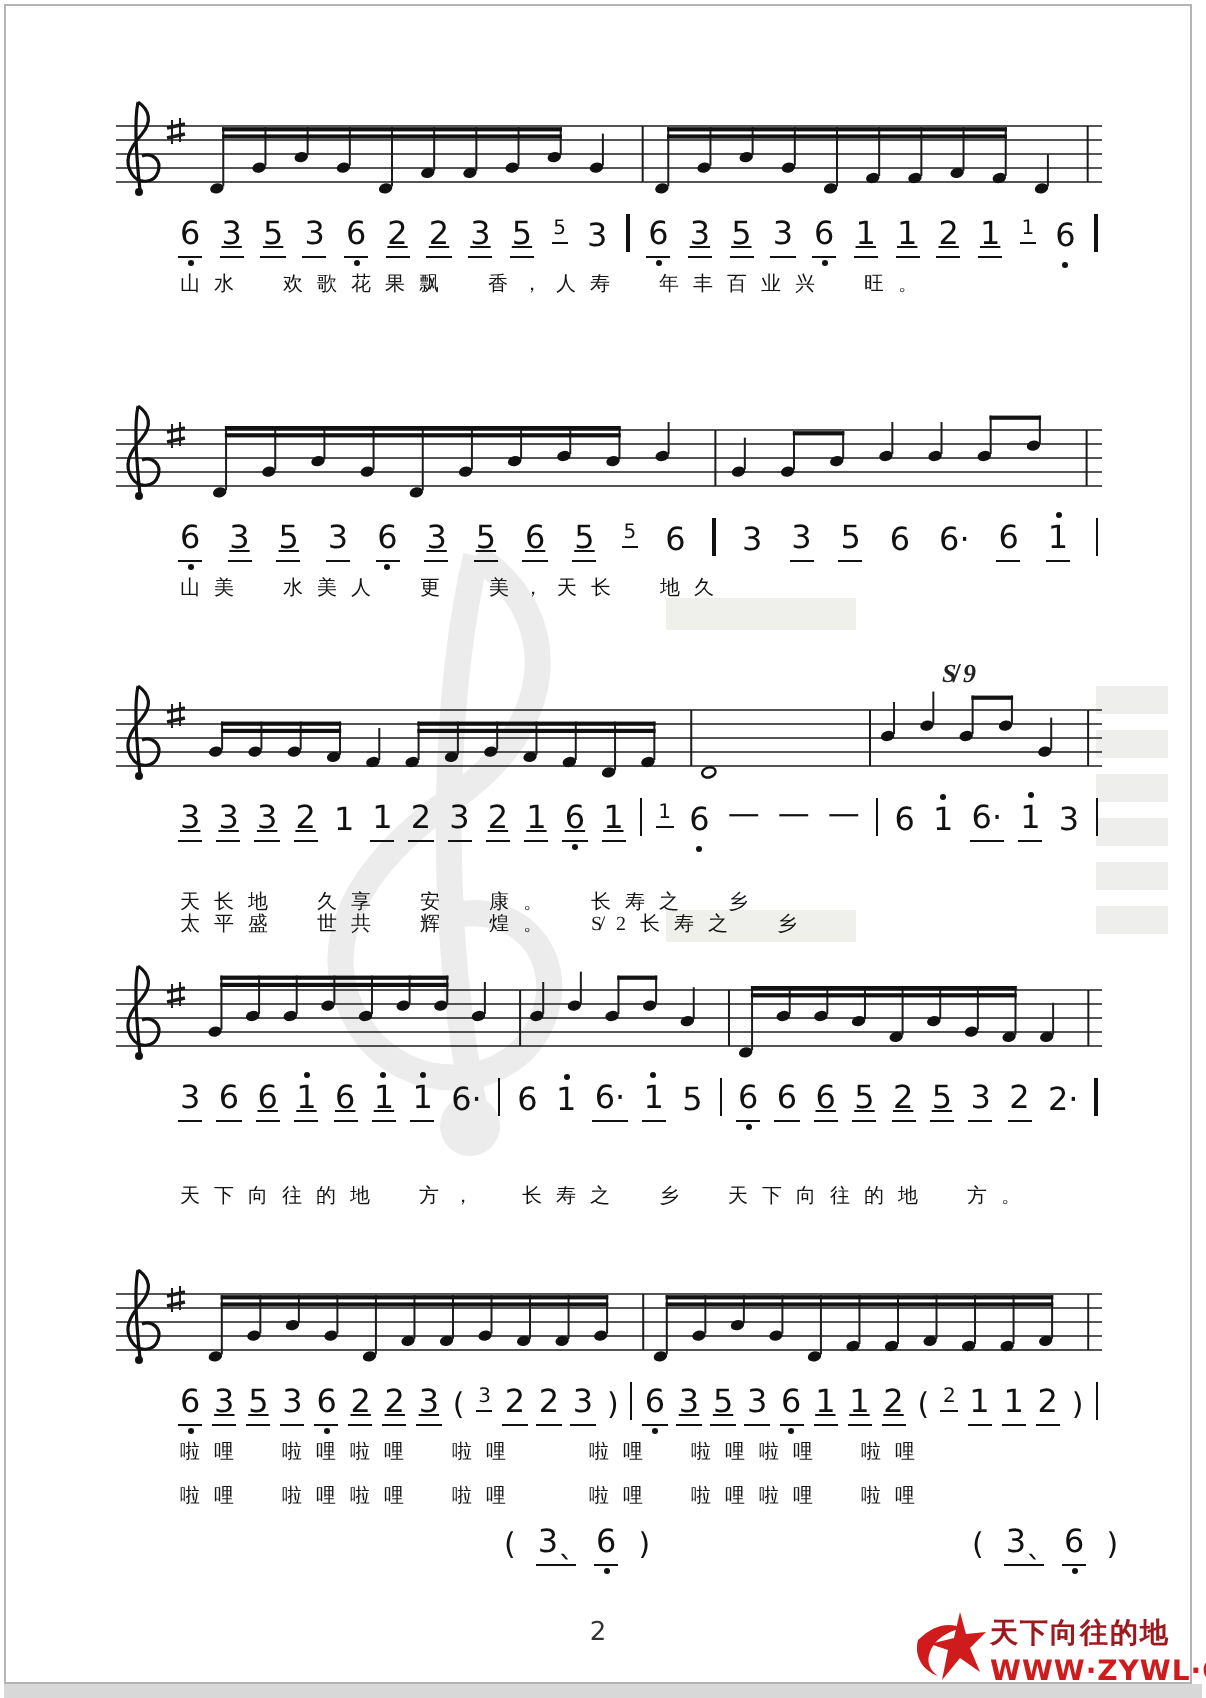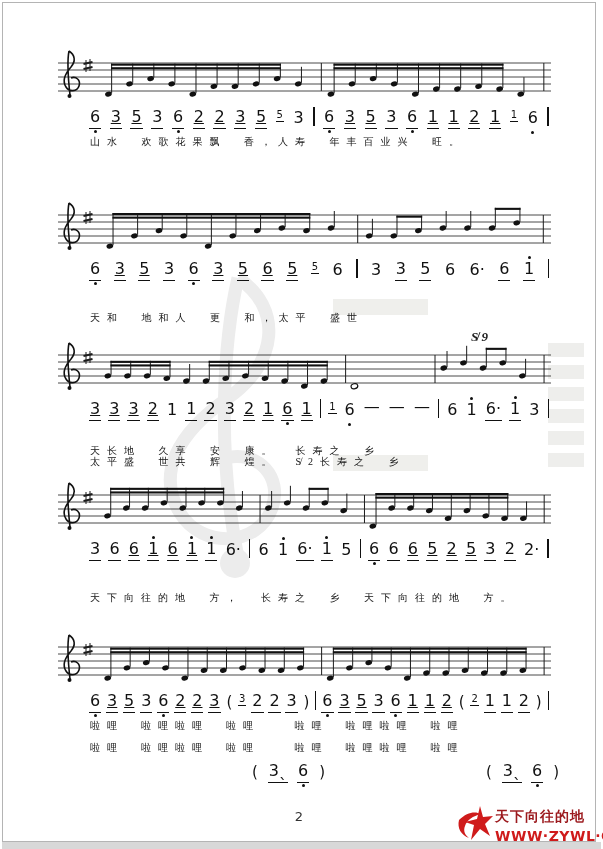--- a/index.html
+++ b/index.html
@@ -221,21 +221,21 @@
         <span class="bar"></span>
         <span class="tk">3</span>
         <span class="tk u1">3</span>
         <span class="tk u1">5</span>
         <span class="tk">6</span>
         <span class="tk">6·</span>
         <span class="tk u1">6</span>
         <span class="tk u1">1<i class="da"></i></span>
         <span class="bar"></span>
       </div>
-    <div class="lyr" style="top:118px">天和 地和人 更 和，太平 盛世</div>
+    <div class="lyr" style="top:94px">山美 水美人 更 美，天长 地久</div>
   </div>
 
   <div class="system" style="top:330px">
     <div class="segno" style="left:418px;top:-4px">S̸ 9</div>
     <svg class="staff" width="497" height="62">
         <line x1="2" y1="18" x2="495" y2="18" stroke="#1c1c1c" stroke-width="0.8"></line>
         <line x1="2" y1="25" x2="495" y2="25" stroke="#1c1c1c" stroke-width="0.8"></line>
         <line x1="2" y1="32" x2="495" y2="32" stroke="#1c1c1c" stroke-width="0.8"></line>
         <line x1="2" y1="39" x2="495" y2="39" stroke="#1c1c1c" stroke-width="0.8"></line>
         <line x1="2" y1="46" x2="495" y2="46" stroke="#1c1c1c" stroke-width="0.8"></line>

